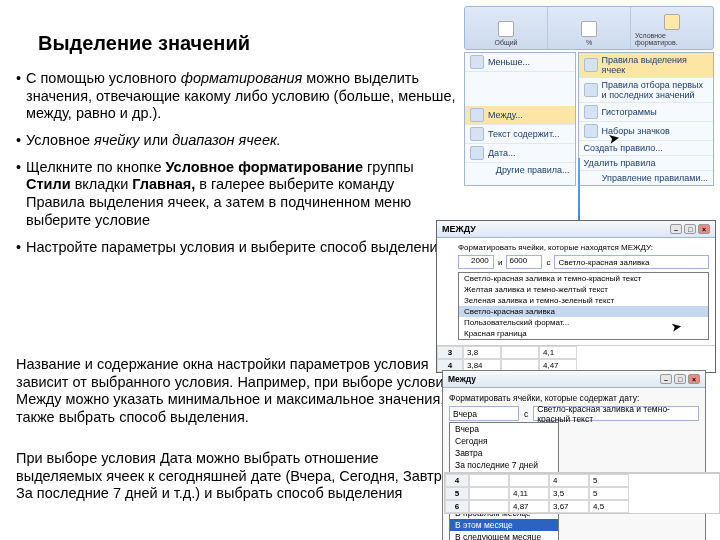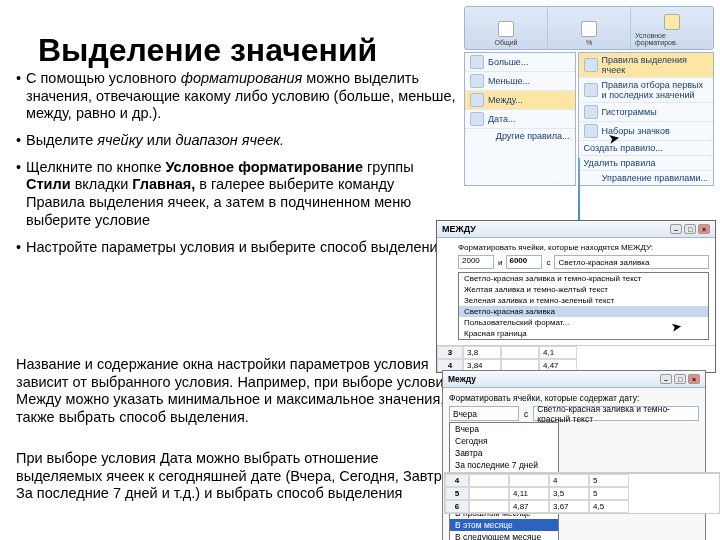--- a/index.html
+++ b/index.html
@@ -5,21 +5,21 @@
   * { box-sizing: border-box; margin: 0; padding: 0; }
   body {
     width: 720px; height: 540px;
     font-family: Arial, Helvetica, sans-serif;
     background: #fff;
     position: relative;
     overflow: hidden;
     color: #000;
   }
   .title {
-    font-size: 32px;
+    font-size: 20px;
     font-weight: bold;
     position: absolute;
     top: 32px; left: 38px;
   }
   .bullets {
     position: absolute;
     top: 70px; left: 16px;
     width: 440px;
     font-size: 14.5px;
     line-height: 1.22;
@@ -140,21 +140,21 @@
 </head>
 <body>
 
 <div class="title">Выделение значений</div>
 
 <ul class="bullets">
   <li>
     <span>С помощью условного </span><span class="i">форматирования</span><span> можно выделить значения, отвечающие какому либо условию (больше, меньше, между, равно и др.).</span>
   </li>
   <li>
-    <span>Выделите </span><span class="i">ячейку</span><span> или </span><span class="i">диапазон ячеек.</span>
+    <span>Условное </span><span class="i">ячейку</span><span> или </span><span class="i">диапазон ячеек.</span>
   </li>
   <li>
     <span>Щелкните по кнопке </span><span class="b">Условное форматирование</span><span> группы </span><span class="b">Стили</span><span> вкладки </span><span class="b">Главная,</span><span> в галерее выберите команду Правила выделения ячеек, а затем в подчиненном меню выберите условие</span>
   </li>
   <li>
     <span>Настройте параметры условия и выберите способ выделения</span>
   </li>
 </ul>
 
 <div class="para p1">Название и содержание окна настройки параметров условия зависит от выбранного условия. Например, при выборе условия Между можно указать минимальное и максимальное значения, а также выбрать способ выделения.</div>
@@ -173,29 +173,29 @@
     <div class="seg">
         <div class="ico" style="background:#ffe9a8;"></div>
         <span>Условное
 форматиров.</span>
       </div>
   </div>
   <div style="display:flex;gap:2px;">
     <div class="dropdown" style="width:45%;">
       <div class="row">
           <div class="ri"></div>
-          <span class="col">Больше...</span>
-        </div>
-      <div class="row">
-          <div class="ri"></div>
           <span class="col">Меньше...</span>
         </div>
-      <div class="row" style="background:#fde6a3;">
+      <div class="row" style="background:#fde6a3;margin-top:34px;">
           <div class="ri"></div>
           <span class="col">Между...</span>
+        </div>
+      <div class="row">
+          <div class="ri"></div>
+          <span class="col">Текст содержит...</span>
         </div>
       <div class="row">
           <div class="ri"></div>
           <span class="col">Дата...</span>
         </div>
       <div class="row">
           <span class="col">Другие правила...</span>
         </div>
     </div>
     <div class="dropdown" style="width:55%;">
@@ -236,23 +236,23 @@
     <span>МЕЖДУ</span>
     <div class="winbtns">
         <span>–</span>
         <span>□</span>
         <span>×</span>
       </div>
   </div>
   <div class="sheet-body">
     <div style="margin-bottom:3px;">Форматировать ячейки, которые находятся МЕЖДУ:</div>
     <div class="between-row">
-      <div class="inp" style="max-width:36px;padding:0 3px;">2000</div>
+      <div class="inp" style="max-width:36px;padding:0 12px;">2000</div>
       <span>и</span>
-      <div class="inp" style="max-width:36px;padding:0 2px;font-weight:bold;">6000</div>
+      <div class="inp" style="max-width:36px;padding:0 2px;">6000</div>
       <span>с</span>
       <div class="bigsel">Светло-красная заливка</div>
     </div>
     <div class="optlist">
       <div>Светло-красная заливка и темно-красный текст</div>
       <div>Желтая заливка и темно-желтый текст</div>
       <div>Зеленая заливка и темно-зеленый текст</div>
       <div class="sel">Светло-красная заливка</div>
       <div>Пользовательский формат...</div>
       <div>Красная граница</div>

